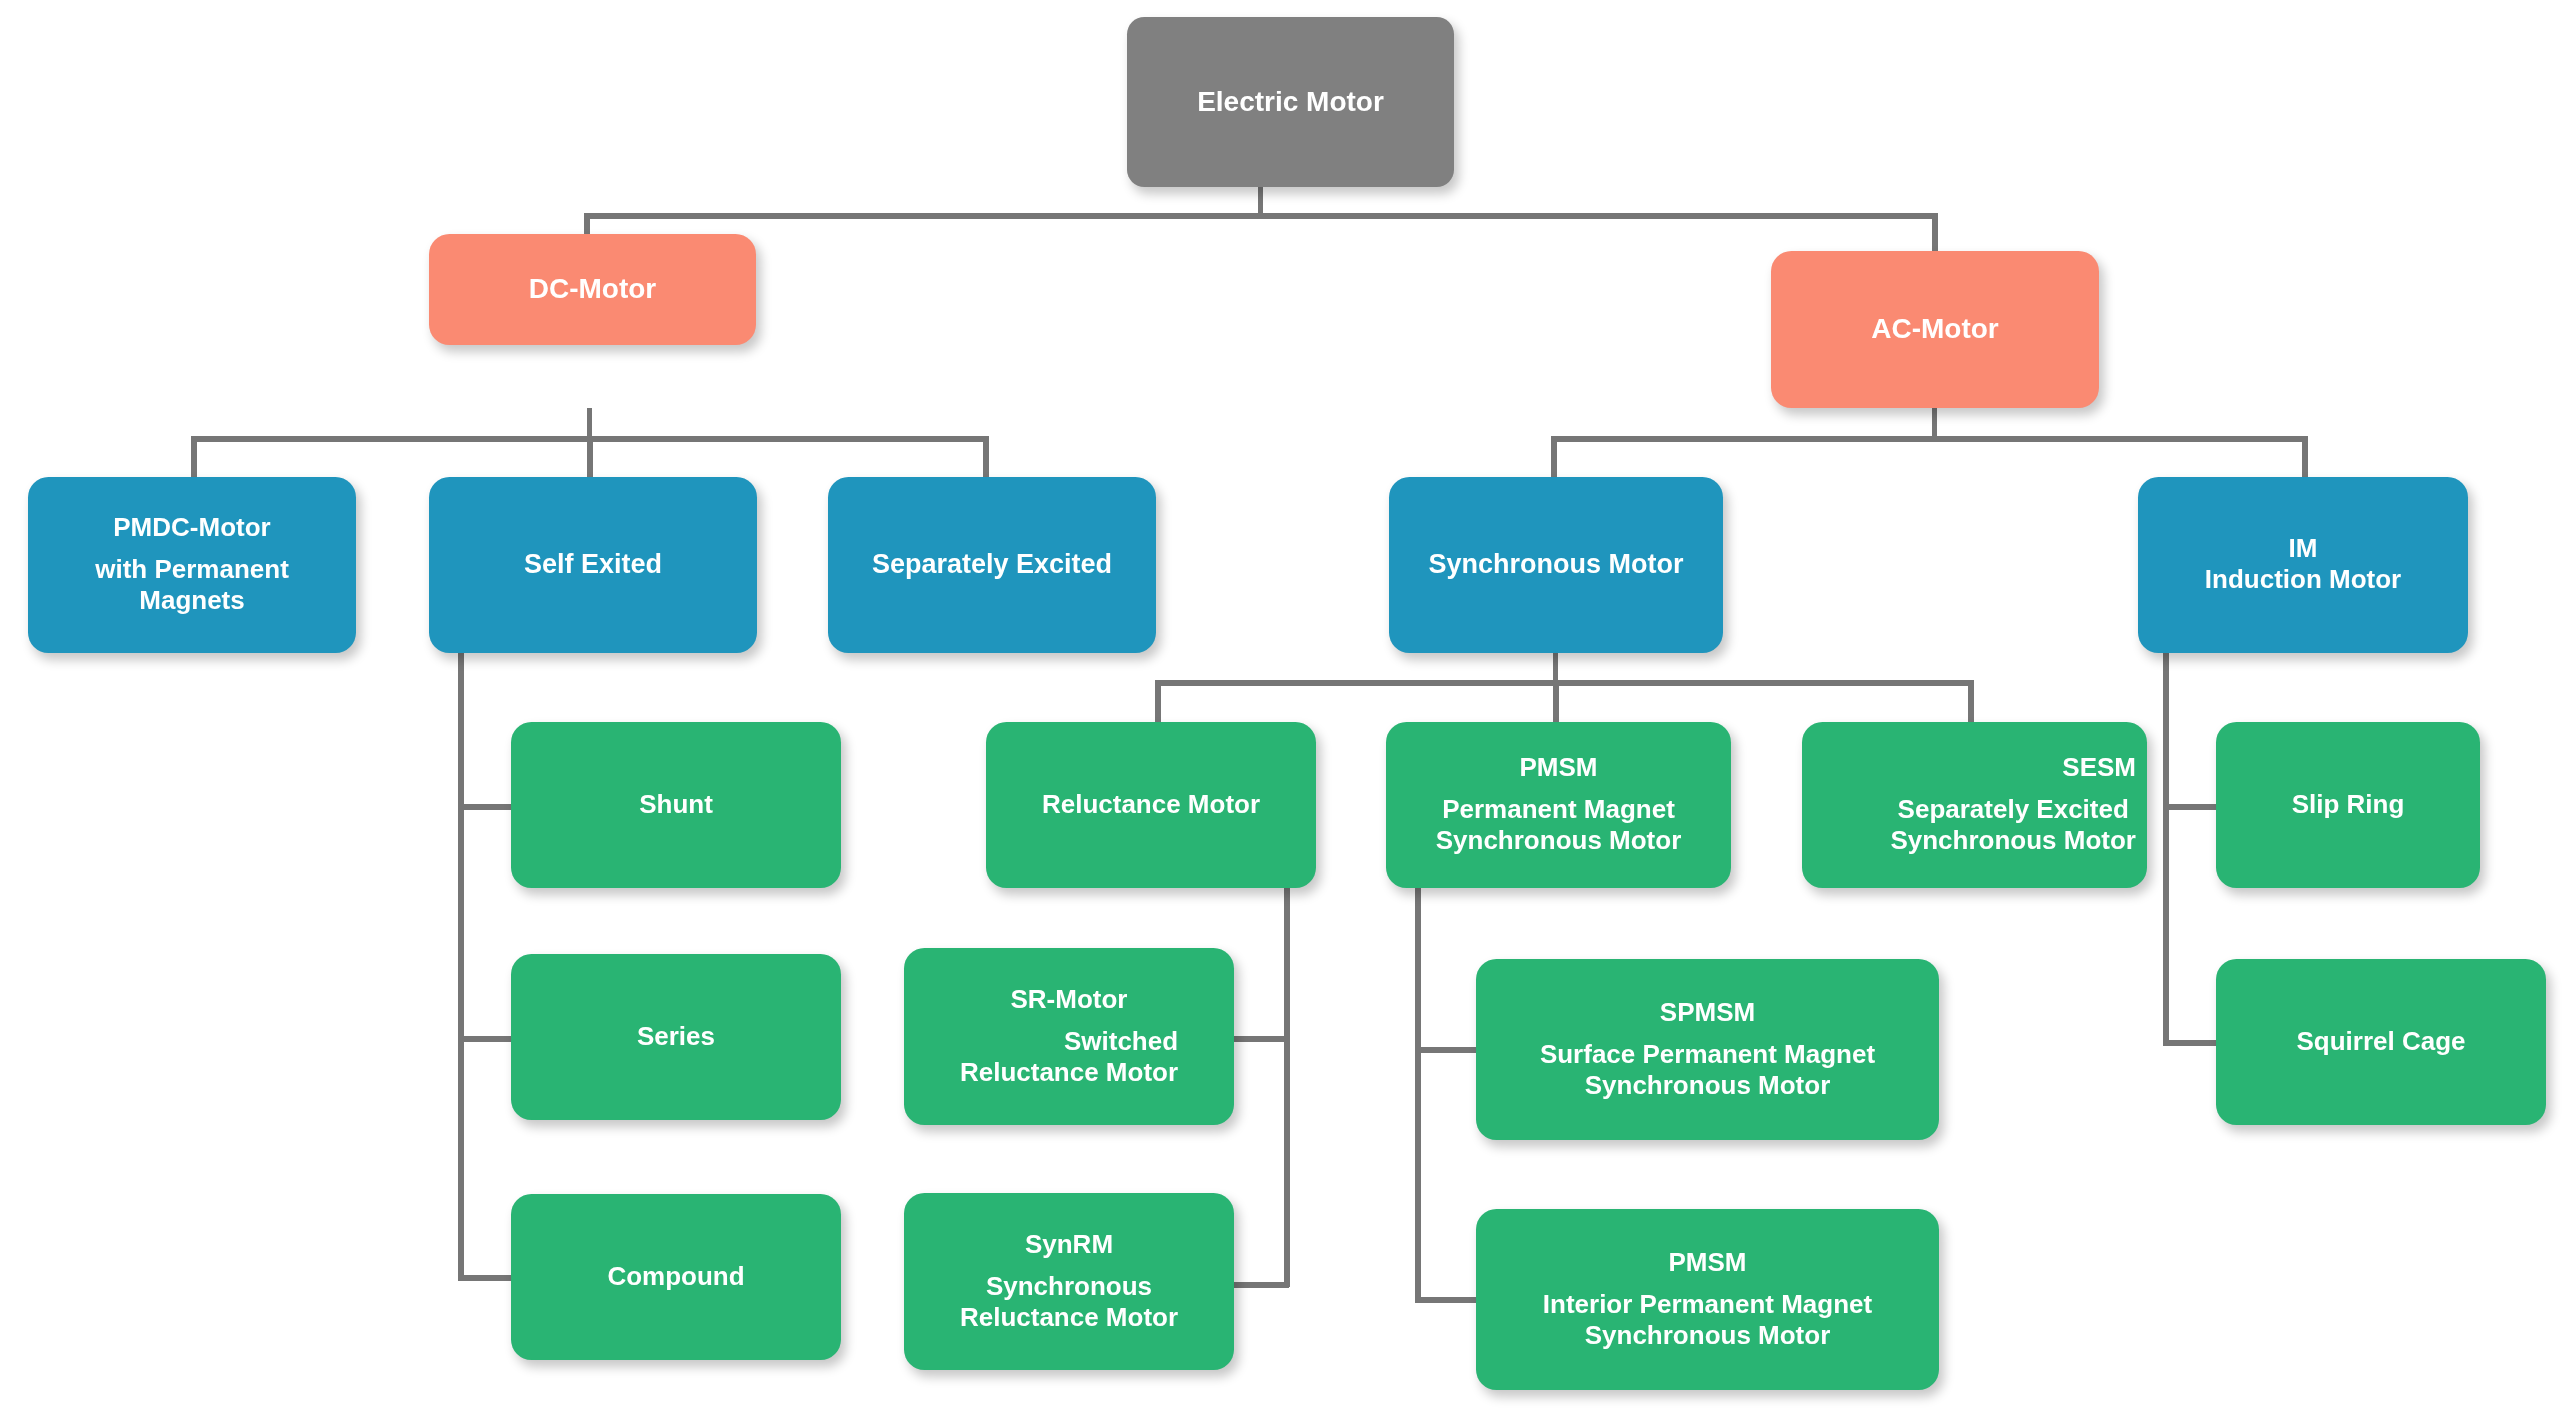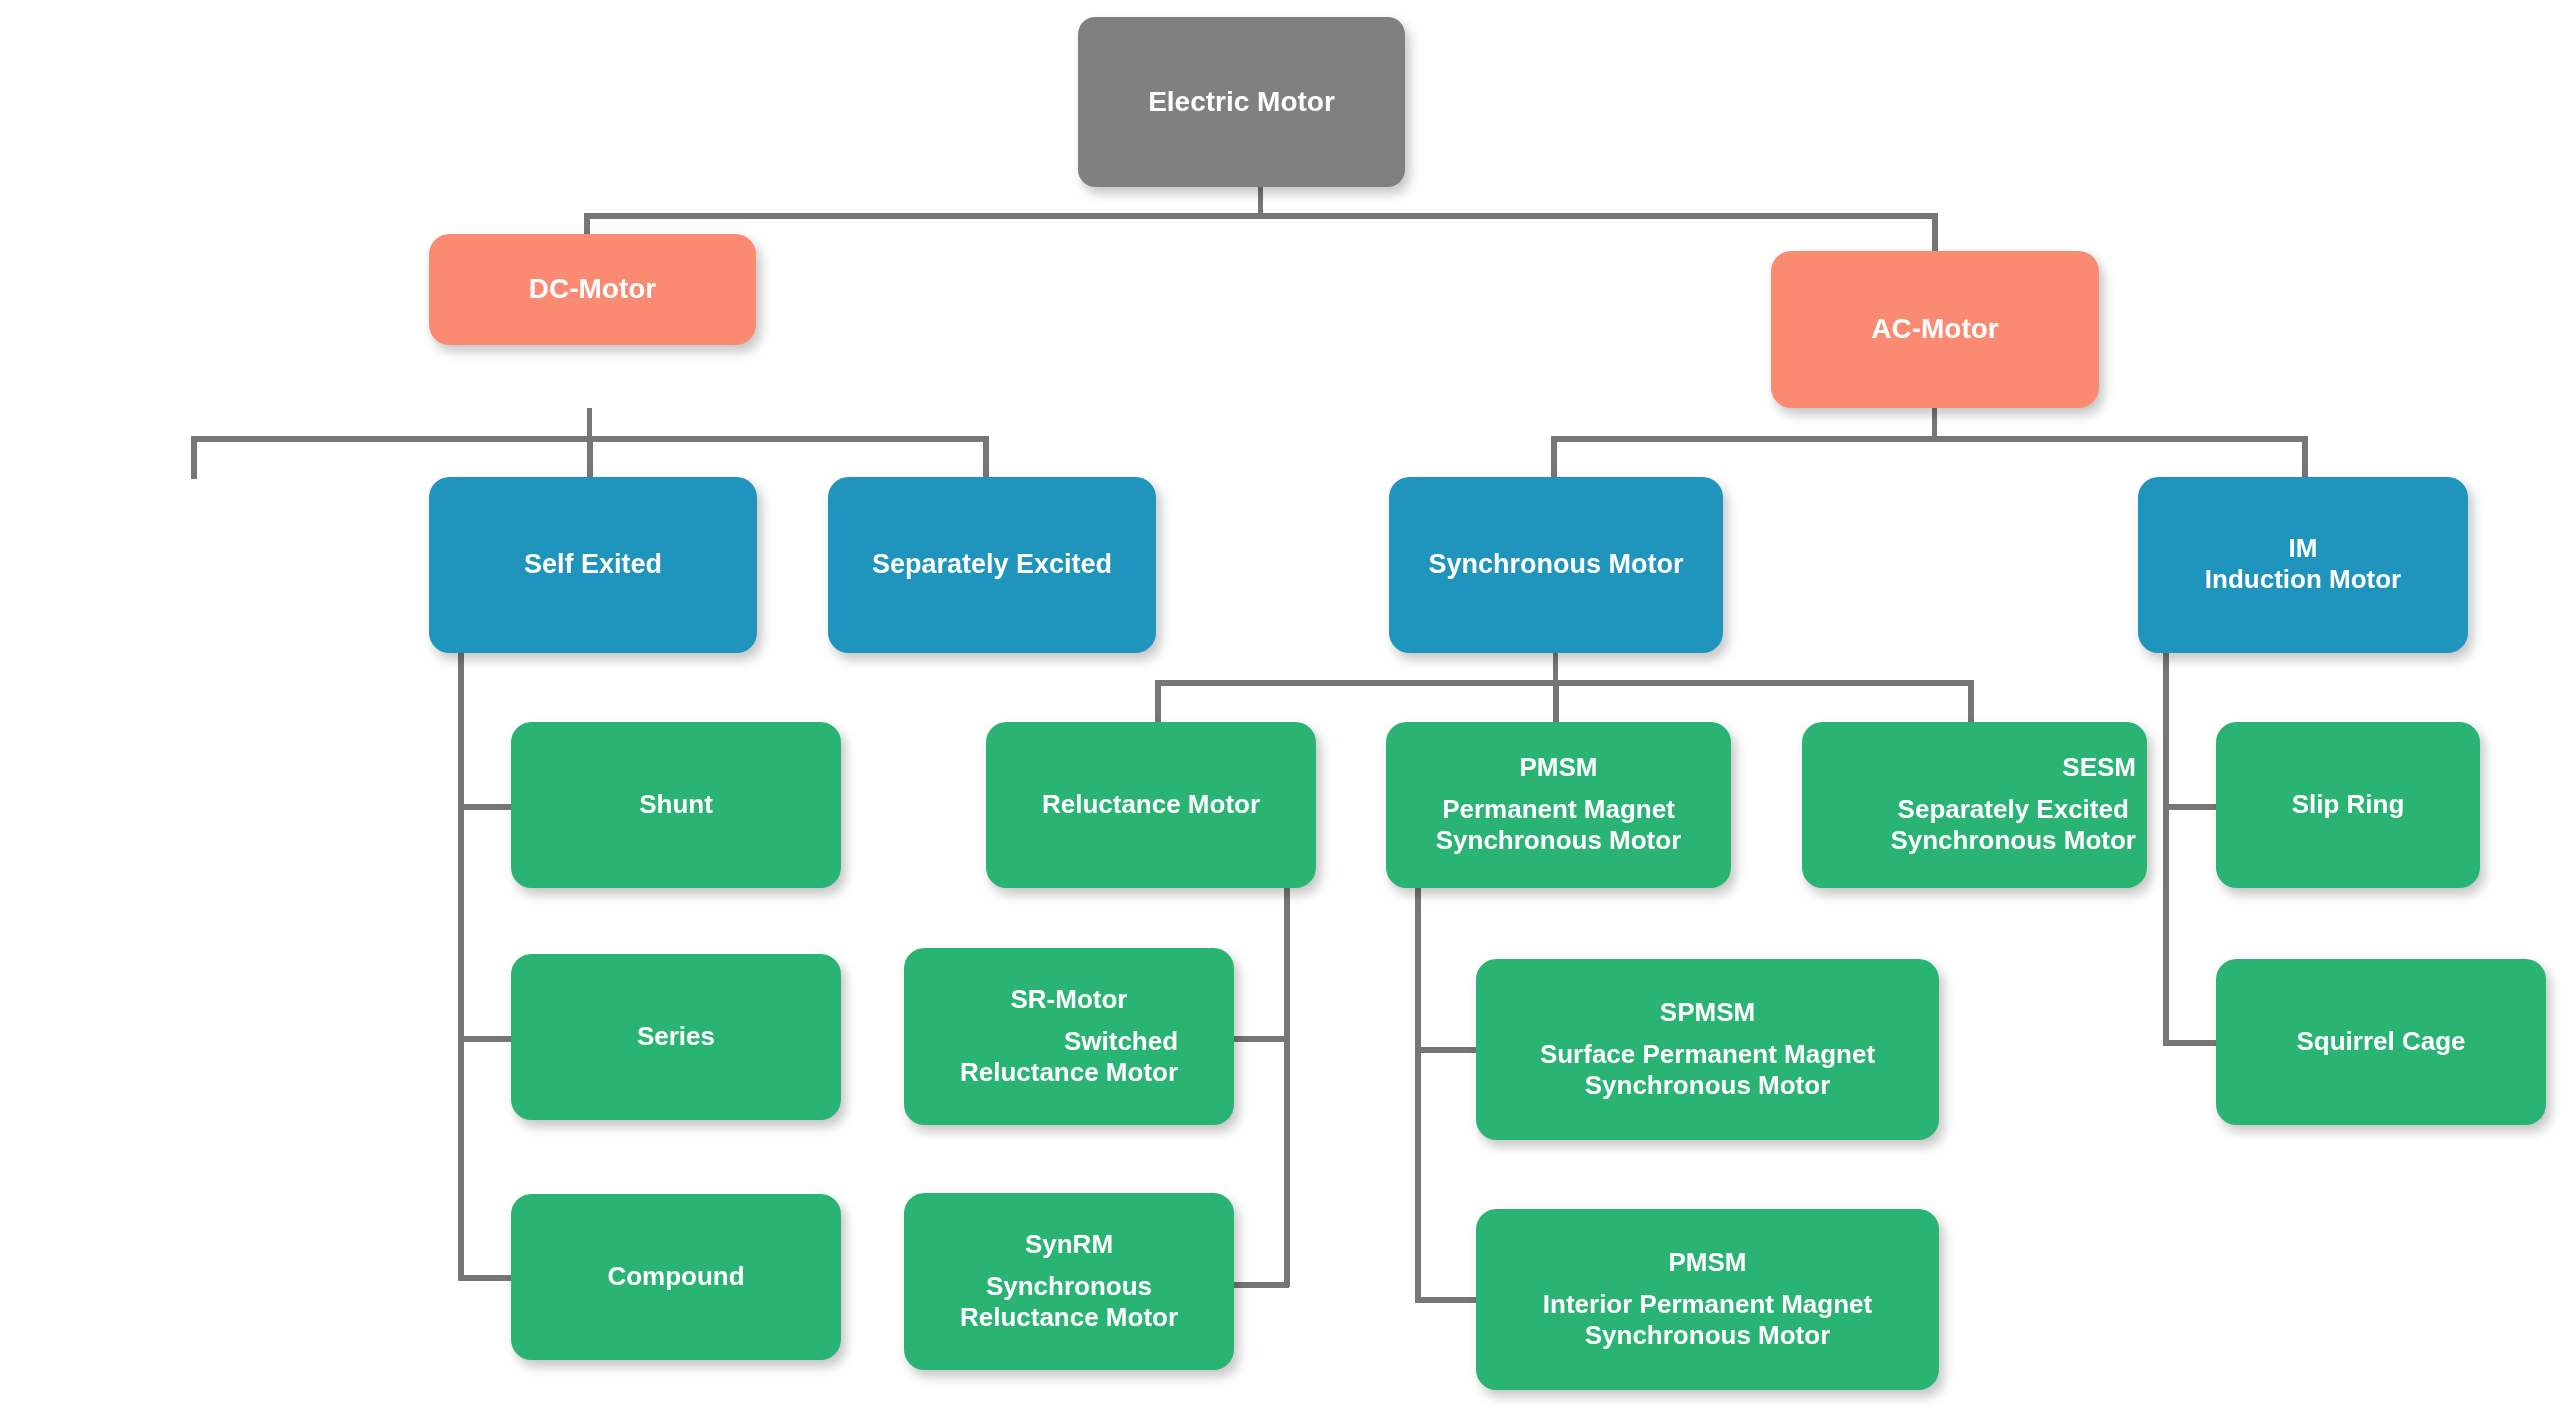--- a/index.html
+++ b/index.html
@@ -91,32 +91,37 @@
   <div class="conn hline" style="left:1229px; top:1282px; width:60px; height:5.5px;"></div>
 
   <div class="conn vline" style="left:1415px; top:885px; width:5.5px; height:418px;"></div>
   <div class="conn hline" style="left:1415px; top:1047px; width:63px; height:5.5px;"></div>
   <div class="conn hline" style="left:1415px; top:1297px; width:63px; height:5.5px;"></div>
 
   <div class="conn vline" style="left:2163px; top:653px; width:5.5px; height:392px;"></div>
   <div class="conn hline" style="left:2163px; top:804px; width:55px; height:5.5px;"></div>
   <div class="conn hline" style="left:2163px; top:1040px; width:55px; height:5.5px;"></div>
 
-  <div class="node lvl-root" style="left:1078px; top:17.3px; width:327px; height:170px; font-size:28px;">
+  <div class="node lvl-root" style="left:1127px; top:17.3px; width:327px; height:170px; font-size:28px;">
     <span class="abbr">Electric Motor</span>
   </div>
 
   <div class="node lvl-ac" style="left:429px; top:234px; width:327px; height:111px; font-size:28px;">
     <span class="abbr">DC-Motor</span>
   </div>
 
   <div class="node lvl-ac" style="left:1771px; top:251px; width:328px; height:157px; font-size:28px;">
     <span class="abbr">AC-Motor</span>
   </div>
 
+  <div class="node lvl-blue" style="left:28px; top:477px; width:328px; height:176px; font-size:26px;">
+    <span class="abbr">PMDC-Motor</span>
+    <span class="spacer"></span>
+    <span class="desc" style="white-space:pre-line;">with Permanent Magnets</span>
+  </div>
 
   <div class="node lvl-blue" style="left:429px; top:477px; width:328px; height:176px; font-size:27px;">
     <span class="abbr">Self Exited</span>
   </div>
 
   <div class="node lvl-blue" style="left:828px; top:477px; width:328px; height:176px; font-size:27px;">
     <span class="abbr">Separately Excited</span>
   </div>
 
   <div class="node lvl-blue" style="left:1389px; top:477px; width:334px; height:176px; font-size:27px;">

